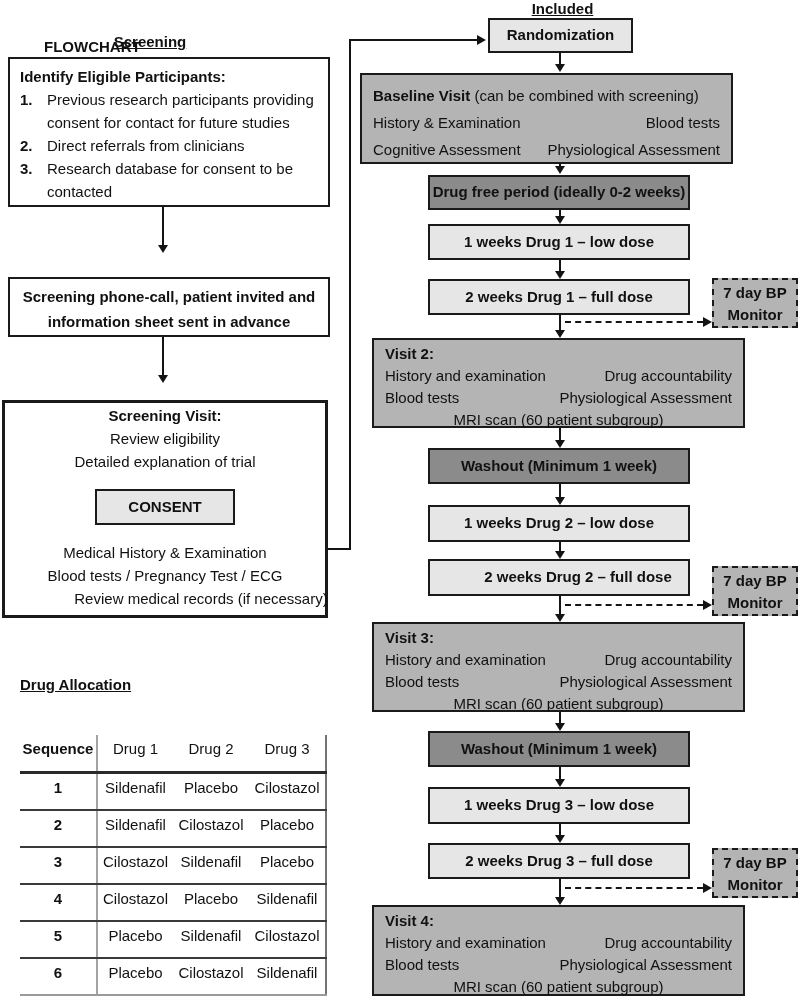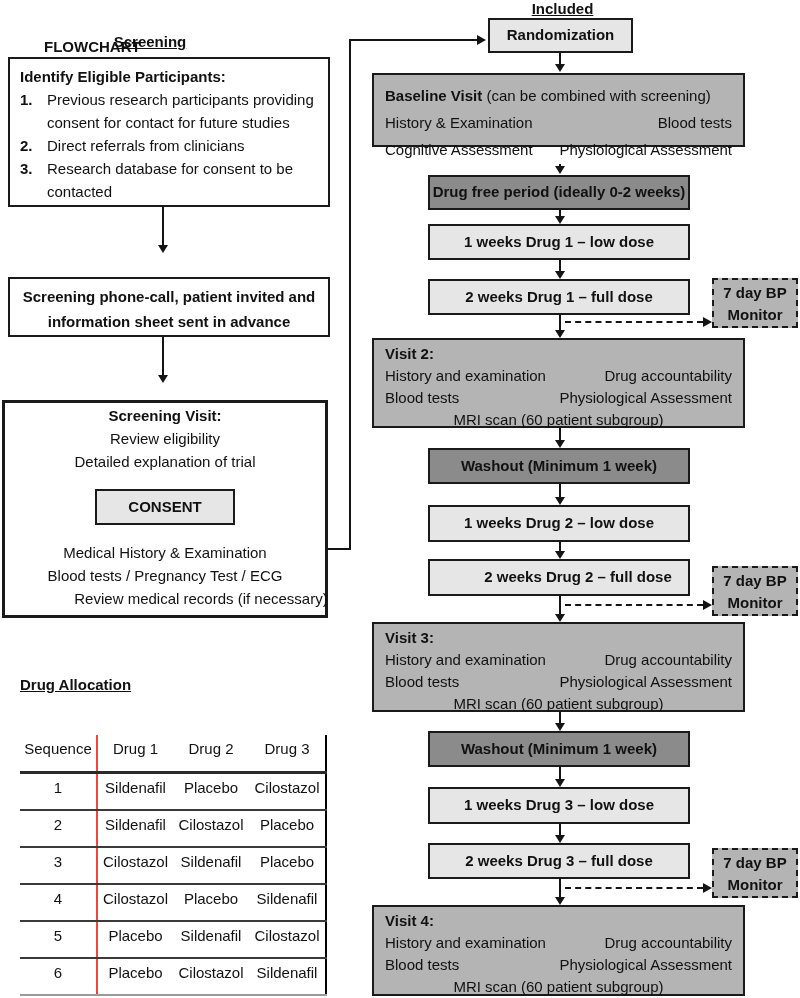--- a/index.html
+++ b/index.html
@@ -26,22 +26,22 @@
   .svline{position:absolute;left:0;width:100%;text-align:center;}
   
   table.alloc{border-collapse:collapse;table-layout:fixed;width:306px;}
   table.alloc th, table.alloc td{
     font-weight:normal;text-align:center;vertical-align:top;padding:5px 0 0 0;
     font-size:15px;
   }
   table.alloc th{height:31px;border-bottom:3px solid #2a2a2a;}
   table.alloc td{height:30px;border-bottom:2px solid #3a3a3a;}
   table.alloc tr.last td{border-bottom:2px solid #9a9a9a;}
-  table.alloc .seqcol{border-right:2px solid #ef4444;}
-  table.alloc .endcol{border-right:2px solid #000000;}
+  table.alloc .seqcol{border-right:2px solid #a3a3a3;font-weight:bold;}
+  table.alloc .endcol{border-right:2px solid #737373;}
   .vbox{padding:3px 11px;line-height:22px;}
   .bbox{padding:7px 11px;line-height:27px;}
 </style>
 </head>
 <body>
 
 <div id="stage">
 
   <div class="heading" style="left:44px;top:0px;text-decoration:none;margin-top:38px;">FLOWCHART</div>
   <div class="heading" style="left:20px;top:33px;width:260px;text-align:center;">Screening</div>
@@ -150,21 +150,21 @@
         <td class="endcol">Sildenafil</td>
       </tr>
     </tbody>
       </table>
   </div>
 
   <div class="box light cbold" style="left:488px;top:18px;width:145px;height:35px;line-height:30px;">Randomization</div>
   <div class="vline" style="left:559px;top:53px;height:12px;"></div>
   <div class="ah-d" style="left:555px;top:64px;"></div>
 
-  <div class="box med bbox" style="left:372px;top:73px;width:373px;height:74px;">
+  <div class="box med bbox" style="left:360px;top:73px;width:373px;height:91px;">
     <div><span style="font-weight:bold;">Baseline Visit</span><span> (can be combined with screening)</span></div>
     <div class="row2">
       <span>History &amp; Examination</span>
       <span>Blood tests</span>
     </div>
     <div class="row2">
       <span>Cognitive Assessment</span>
       <span>Physiological Assessment</span>
     </div>
   </div>

